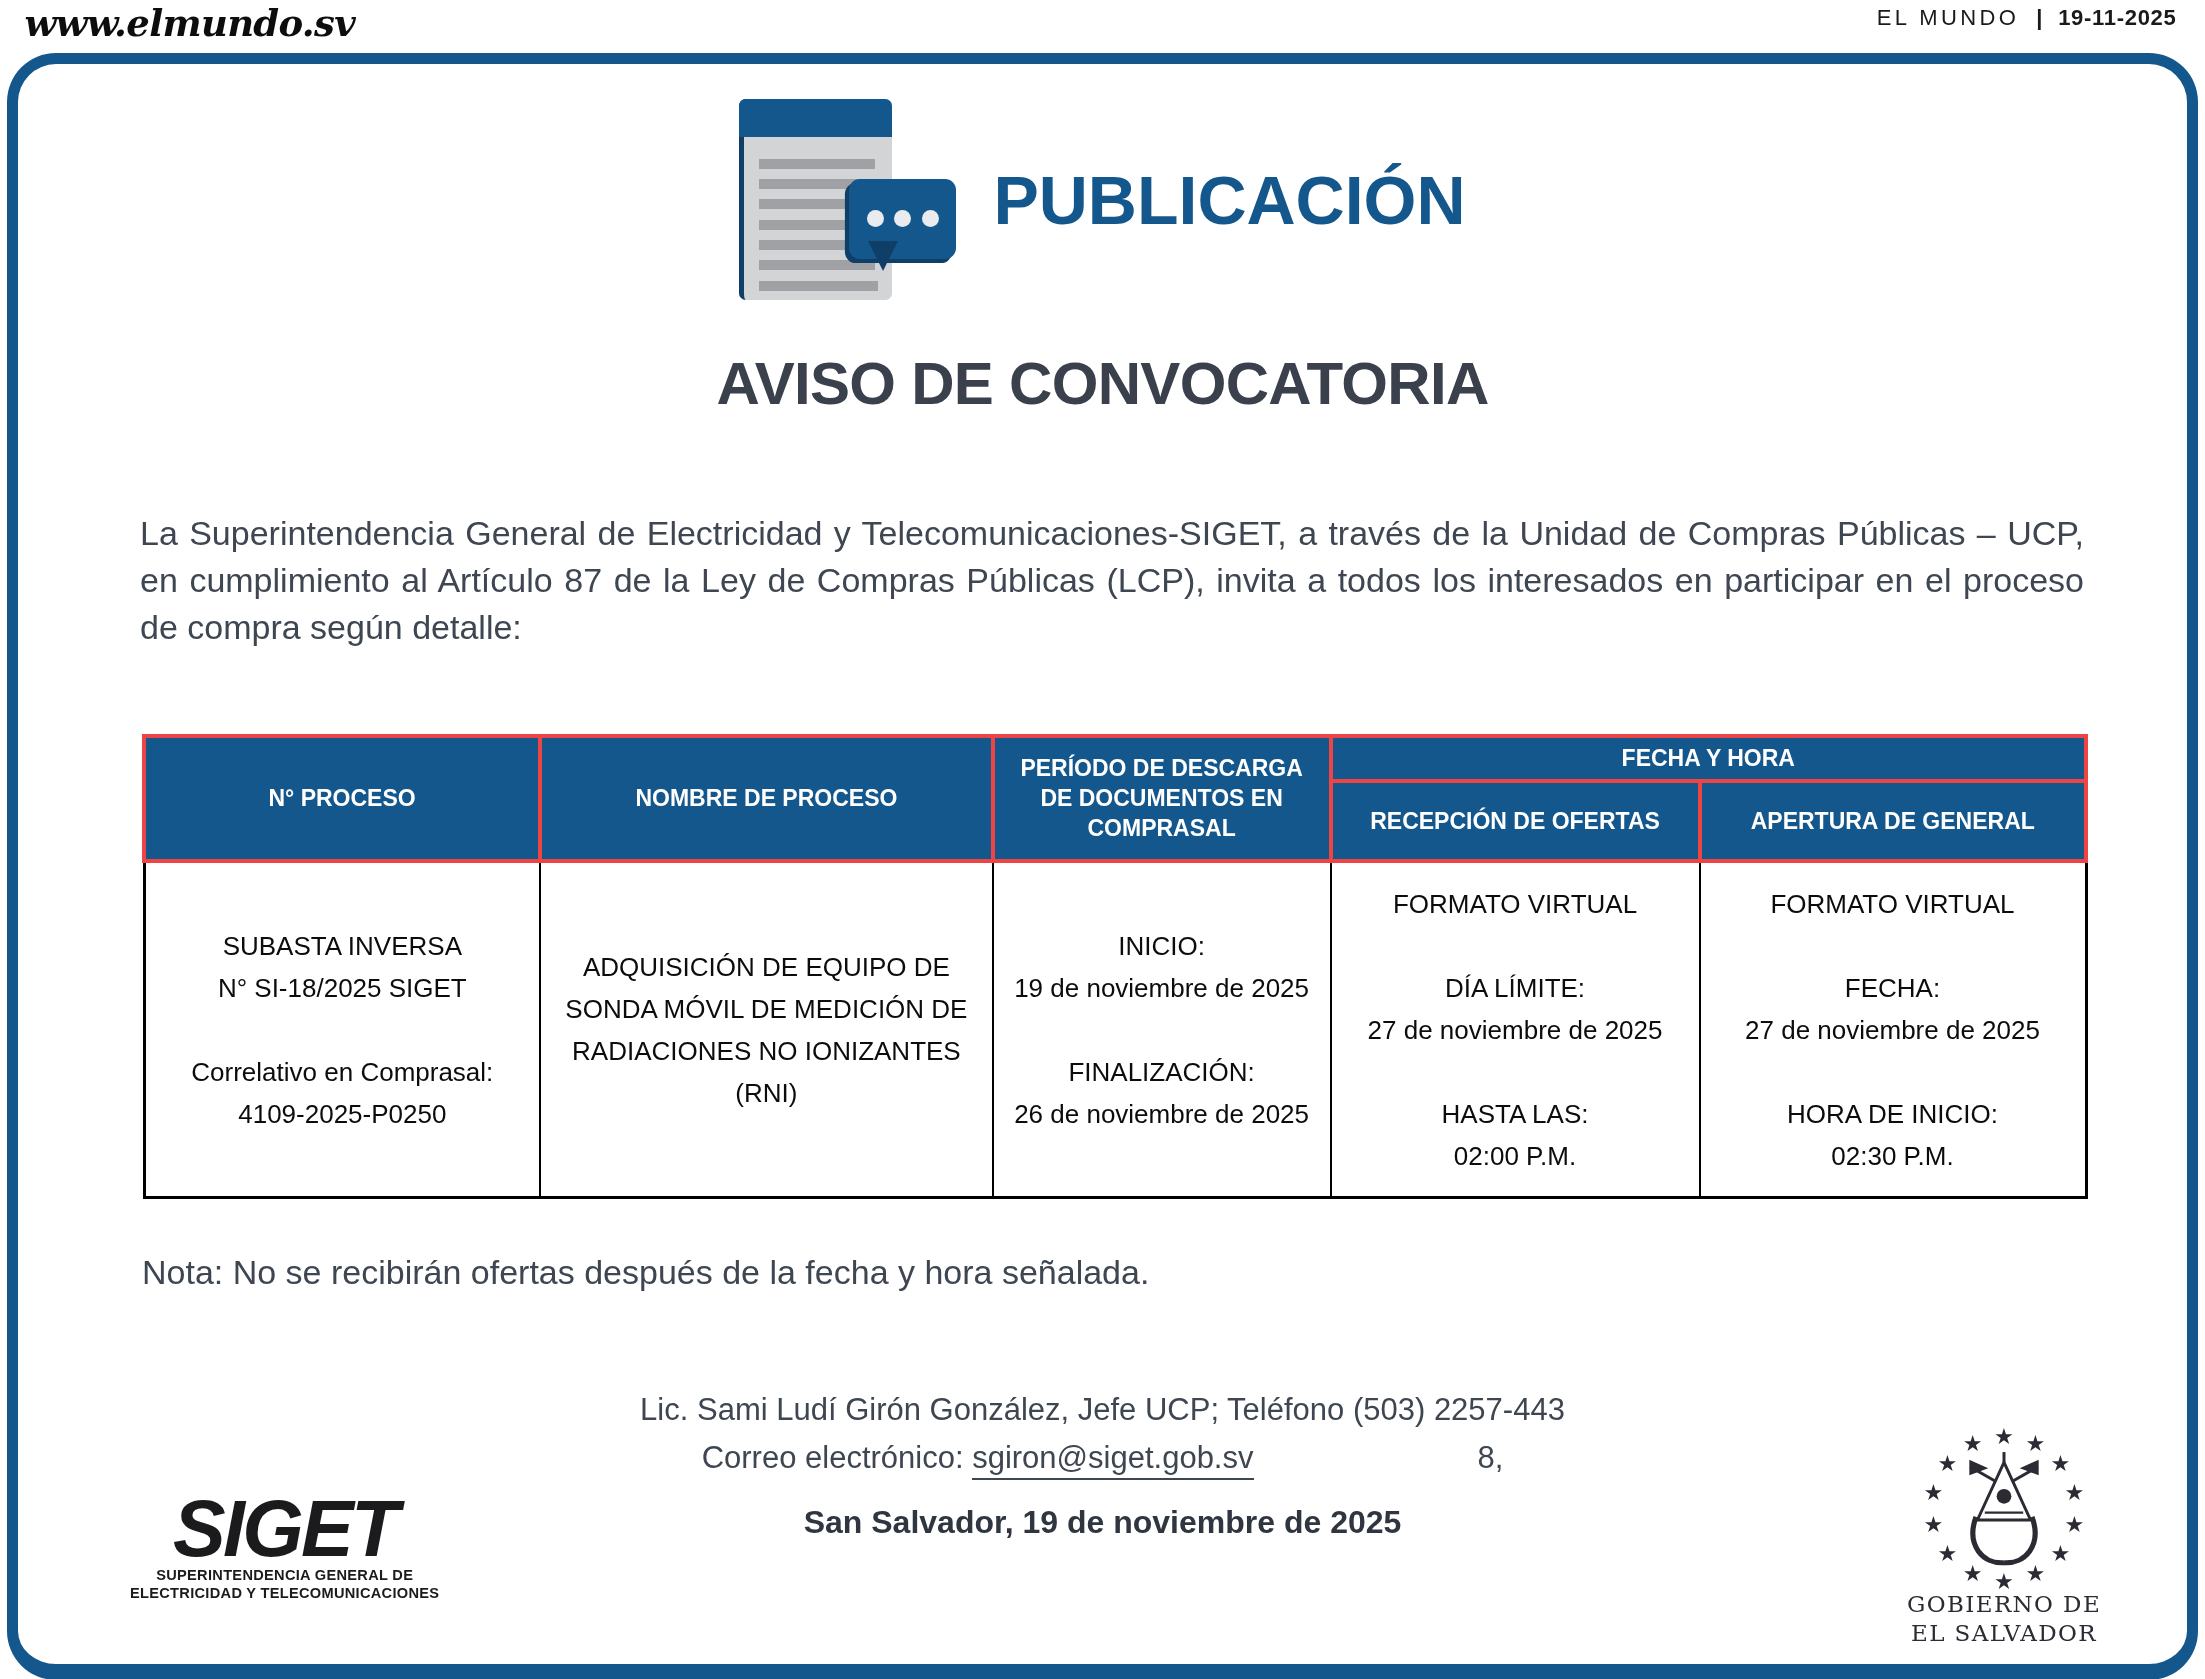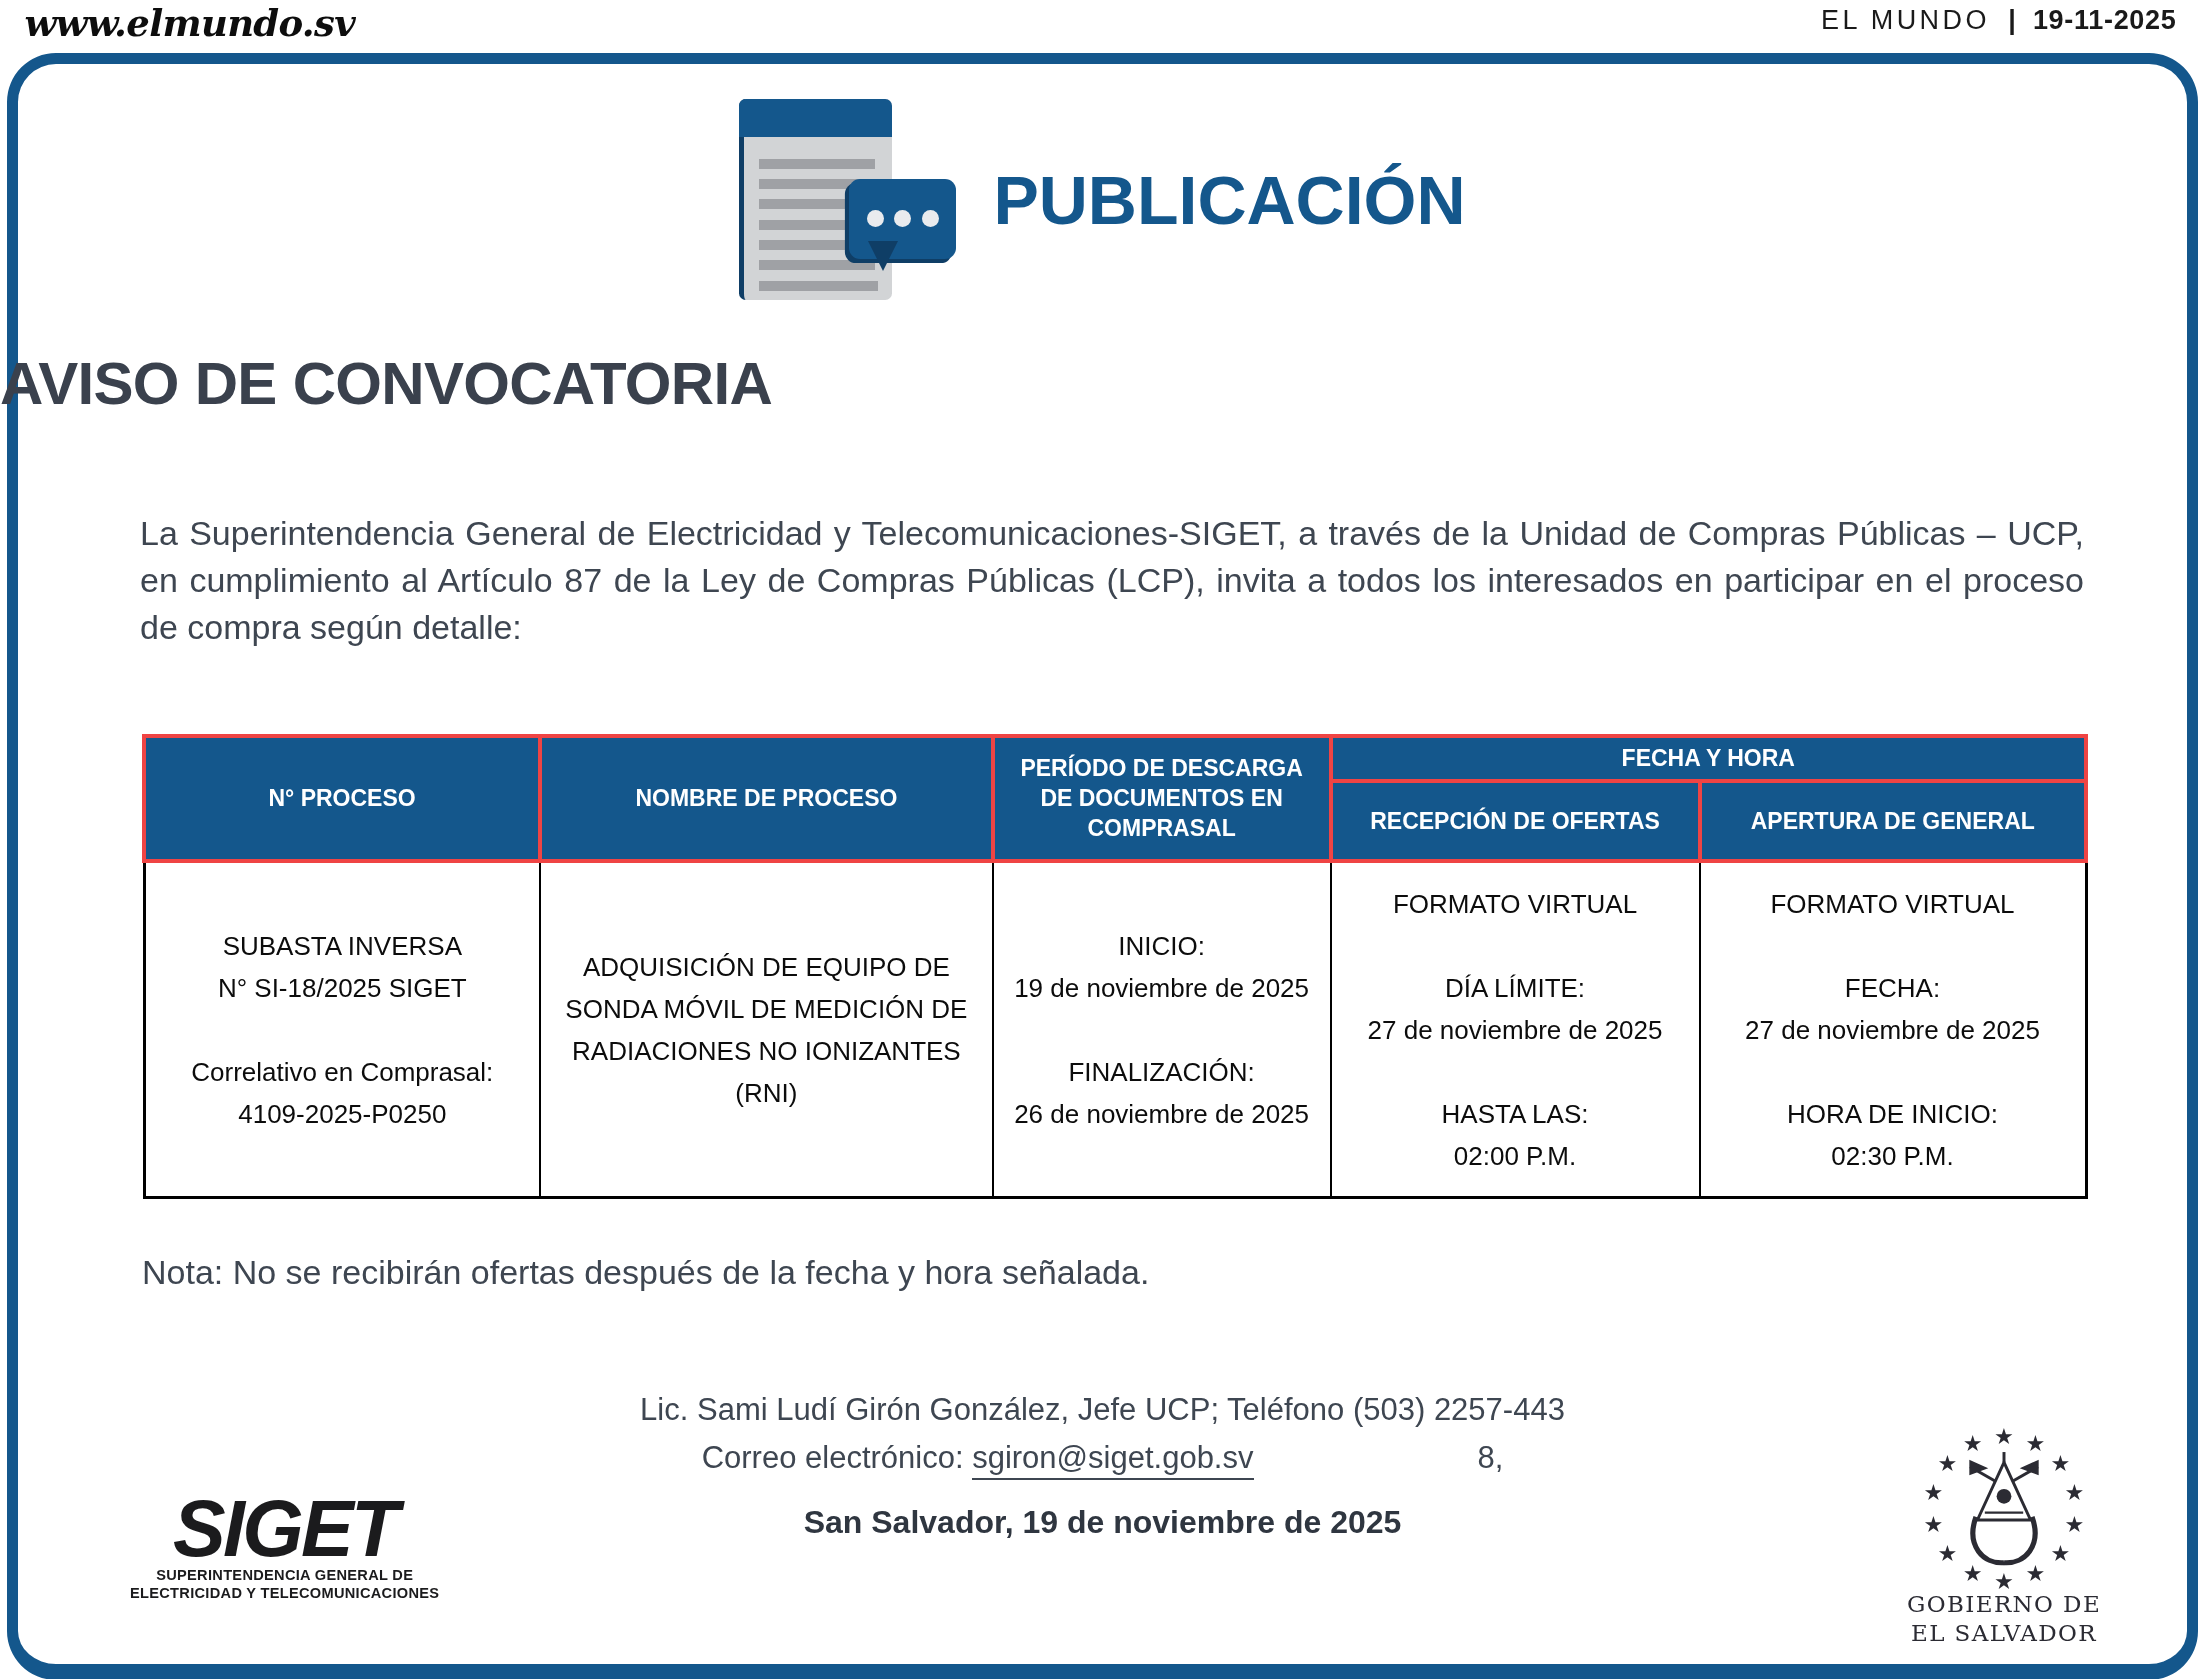--- a/index.html
+++ b/index.html
@@ -3,21 +3,21 @@
 <meta charset="utf-8">
 <style>
   html,body{margin:0;padding:0;background:#ffffff;}
   .page{position:relative;width:2205px;height:1680px;background:#ffffff;overflow:hidden;
         font-family:"Liberation Sans",sans-serif;color:#1a1a1a;}
 
   
   .masthead{position:absolute;top:0;left:0;width:100%;height:50px;}
   .site{position:absolute;left:24.4px;top:1.4px;font-family:"DejaVu Serif",serif;
         font-style:italic;font-weight:bold;font-size:37px;color:#0d0d0d;letter-spacing:-0.7px;}
-  .mast-right{position:absolute;right:28.5px;top:5.4px;font-size:27px;color:#1a1a1a;
+  .mast-right{position:absolute;right:28.5px;top:5.4px;font-size:22px;color:#1a1a1a;
         letter-spacing:1.4px;white-space:nowrap;}
   .mast-right .paper{font-weight:400;letter-spacing:3.4px;}
   .mast-right .sep{font-weight:700;margin:0 6.8px 0 9.5px;}
   .mast-right .date{font-weight:700;letter-spacing:0.7px;}
 
   
   .frame{position:absolute;left:6.8px;right:6.8px;top:53px;bottom:0;
          border:11px solid #14578C;border-bottom-width:16.3px;border-radius:49px;}
 
   
@@ -31,21 +31,21 @@
   .doc-line{position:absolute;left:15px;right:17.6px;height:10.2px;background:#9FA1A5;}
   .bubble{position:absolute;right:0;top:80px;width:107px;height:80px;background:#14578C;
        border-radius:11px;box-shadow:-4.1px 4.1px 0 #0F3E66;}
   .bubble::after{content:"";position:absolute;left:19px;bottom:-27px;width:0;height:0;
        border:15px solid transparent;border-top:30px solid #0F3E66;}
   .dots{position:absolute;inset:0;display:flex;align-items:center;justify-content:center;}
   .dot{width:17px;height:17px;border-radius:50%;background:#E9EBEE;margin:0 5.4px;}
   .banner-word{font-size:68px;font-weight:800;color:#14578C;letter-spacing:0px;}
 
   
-  .doc-title{position:absolute;top:349px;left:0;width:100%;text-align:left;
+  .doc-title{position:absolute;top:349px;left:0;width:100%;text-align:center;
        font-size:60px;font-weight:800;color:#3A414D;letter-spacing:-0.7px;}
 
   
   .intro{position:absolute;top:510px;left:140px;width:1944px;font-size:34px;line-height:47px;
        color:#3E4651;text-align:justify;}
 
   
   .tbl-wrap{position:absolute;top:734px;left:142px;width:1946px;}
   table.process{width:100%;border-collapse:collapse;table-layout:fixed;border:3.4px solid #000;}
   table.process th{background:#14578C;color:#ffffff;font-weight:700;font-size:23px;

